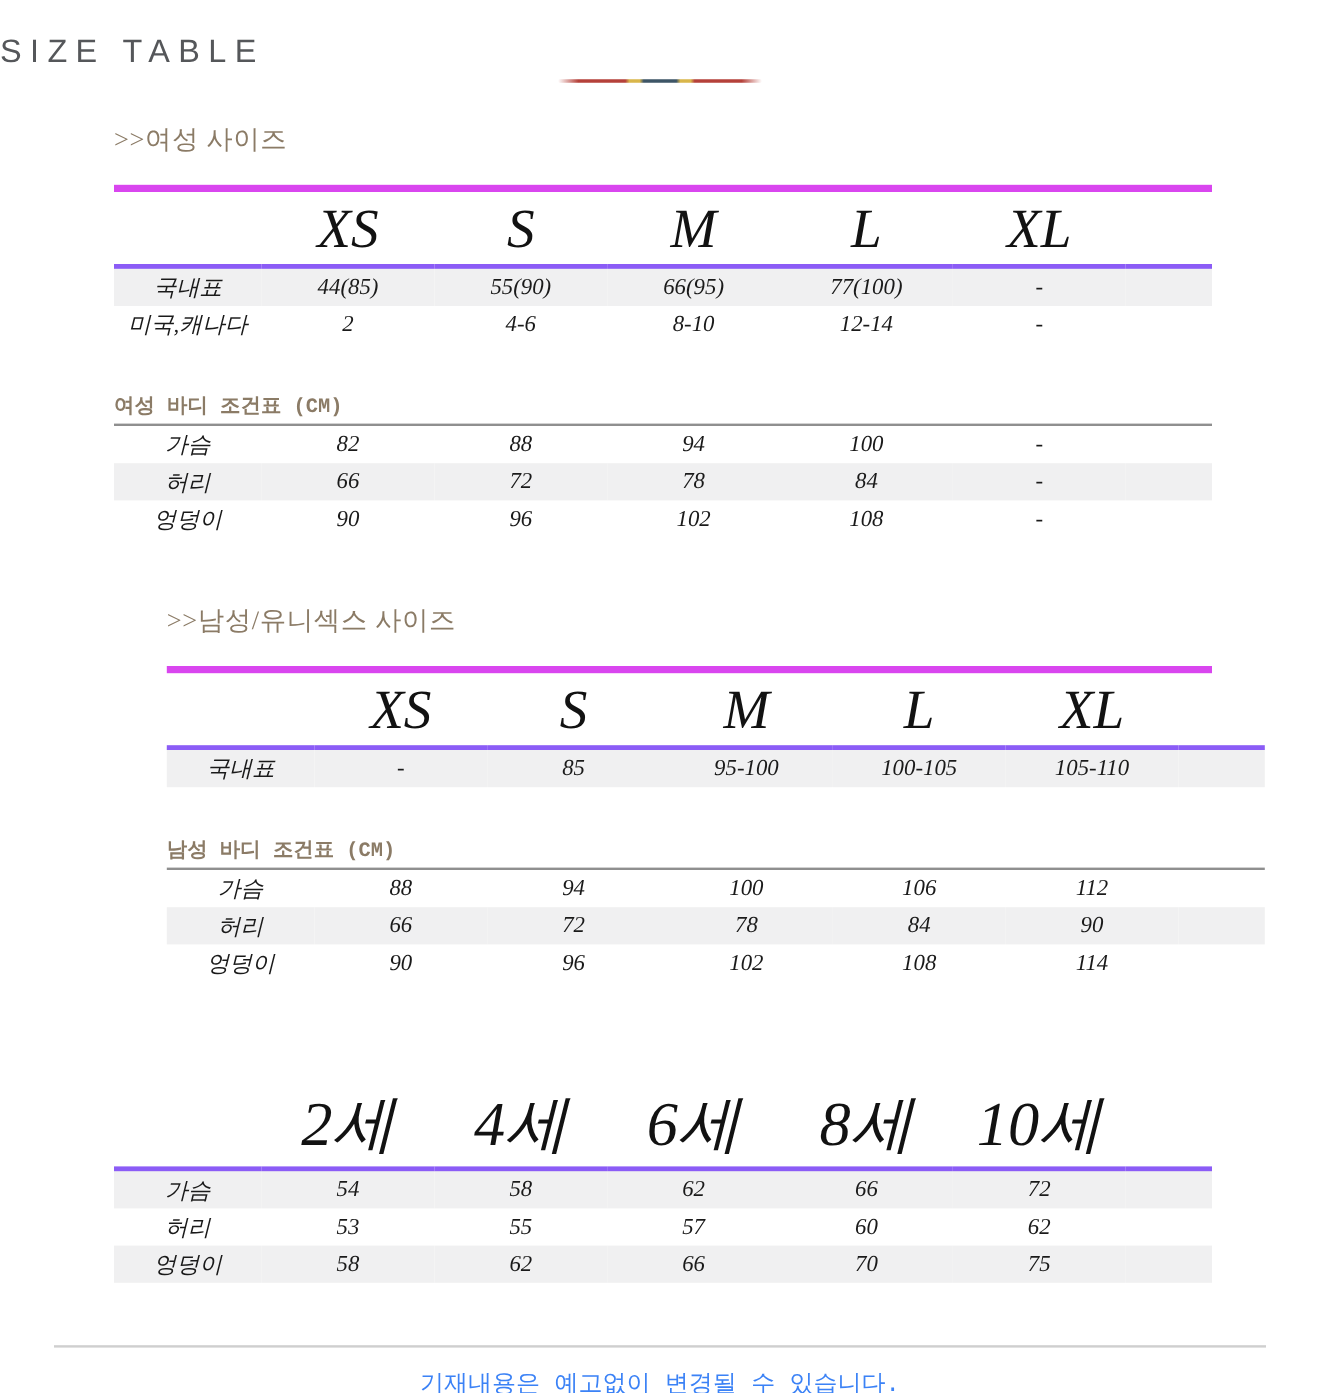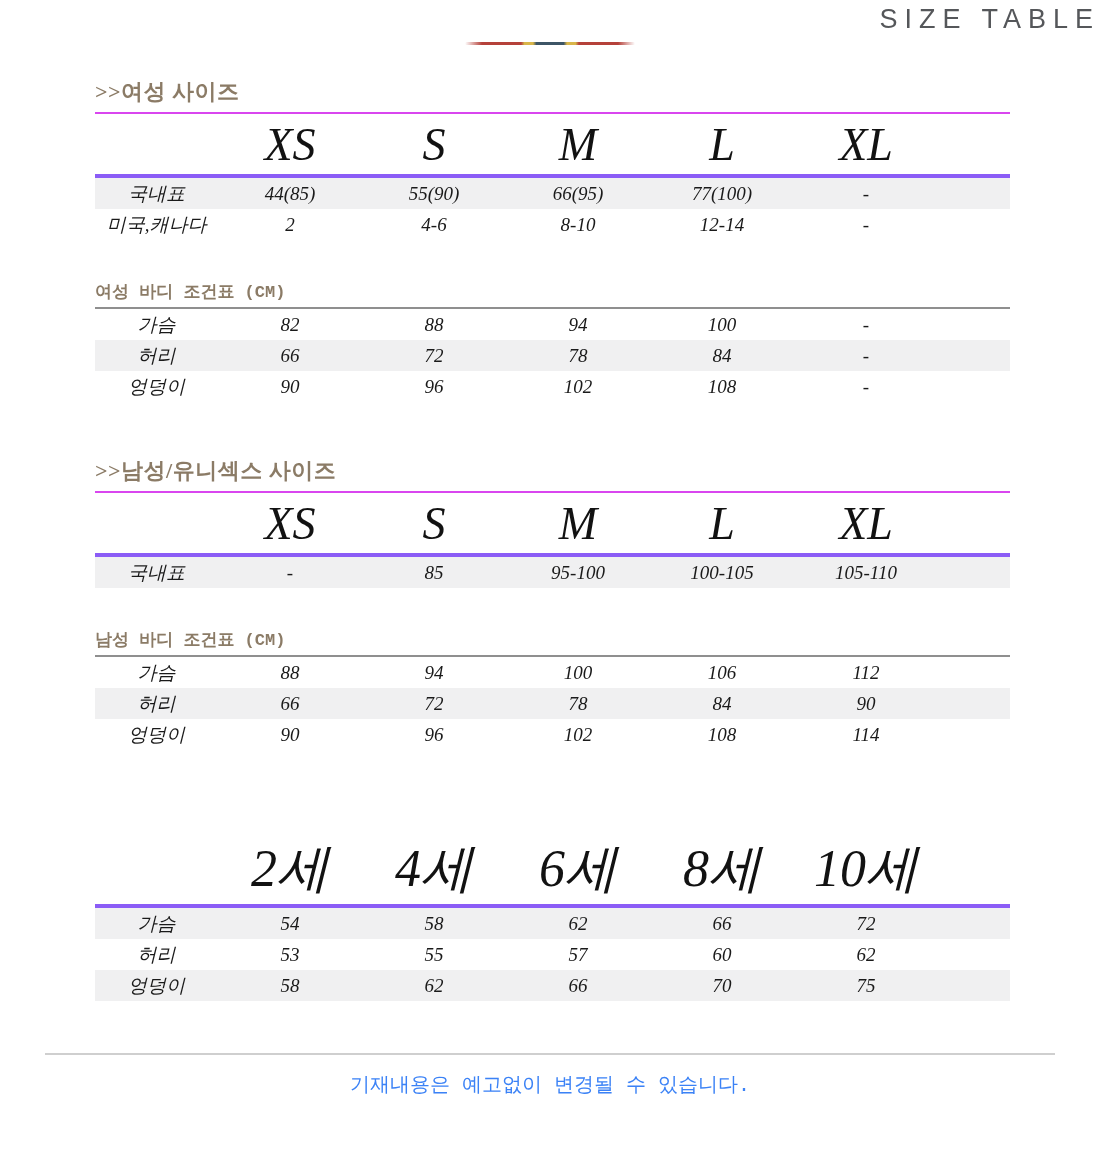--- a/index.html
+++ b/index.html
@@ -4,21 +4,21 @@
 <style>
   html,body{margin:0;padding:0;background:#ffffff;}
   body{
     width:1100px;height:1161px;
     font-family:"Liberation Serif","DejaVu Serif",serif;
     color:#1a1a1a;
   }
   .page{position:relative;width:1100px;height:1161px;overflow:hidden;background:#fff;}
 
   
-  .top{ text-align:right; padding-top:4px; }
+  .top{ text-align:left; padding-top:28px; }
   .size-title{
     font-family:"Liberation Sans","DejaVu Sans",sans-serif;
     font-size:27px; letter-spacing:7px; color:#55575a; font-weight:normal;
   }
   .accent-line{
     width:170px;height:3px;margin:7px auto 0;border-radius:2px;
     background:linear-gradient(to right,
       rgba(181,65,58,0) 0%, #b5413a 10%, #b5413a 33%,
       #d9b64a 35%, #d9b64a 40%,
       #3d5566 42%, #3d5566 58%,
@@ -28,26 +28,26 @@
   .subtitle{
     font-family:"Liberation Sans","DejaVu Sans",sans-serif;
     font-size:15px; font-weight:bold; color:#141414; margin-top:14px;
   }
 
   
   .content{ width:915px; margin-left:95px; }
 
   .section{ }
   .sec-women{ margin-top:32px; }
-  .sec-men{ margin-top:54px; }
+  .sec-men{ margin-top:54px;margin-left:44px; }
   .sec-kids{ margin-top:84px; }
 
   .section-title{
-    font-size:22px; font-weight:bold; color:#8b7b66;
-    padding-bottom:5px; border-bottom:2px solid #d946ef;
+    font-size:22px; font-weight:normal; color:#8b7b66;
+    padding-bottom:23px; border-bottom:6px solid #d946ef;
     letter-spacing:0.5px;
   }
 
   table.size-table{
     width:915px; border-collapse:collapse; table-layout:fixed;font-style:italic;
   }
   table.size-table thead th{
     font-weight:normal; font-size:46px; color:#121212;
     height:60px; text-align:center; vertical-align:middle; padding:0;
   }

